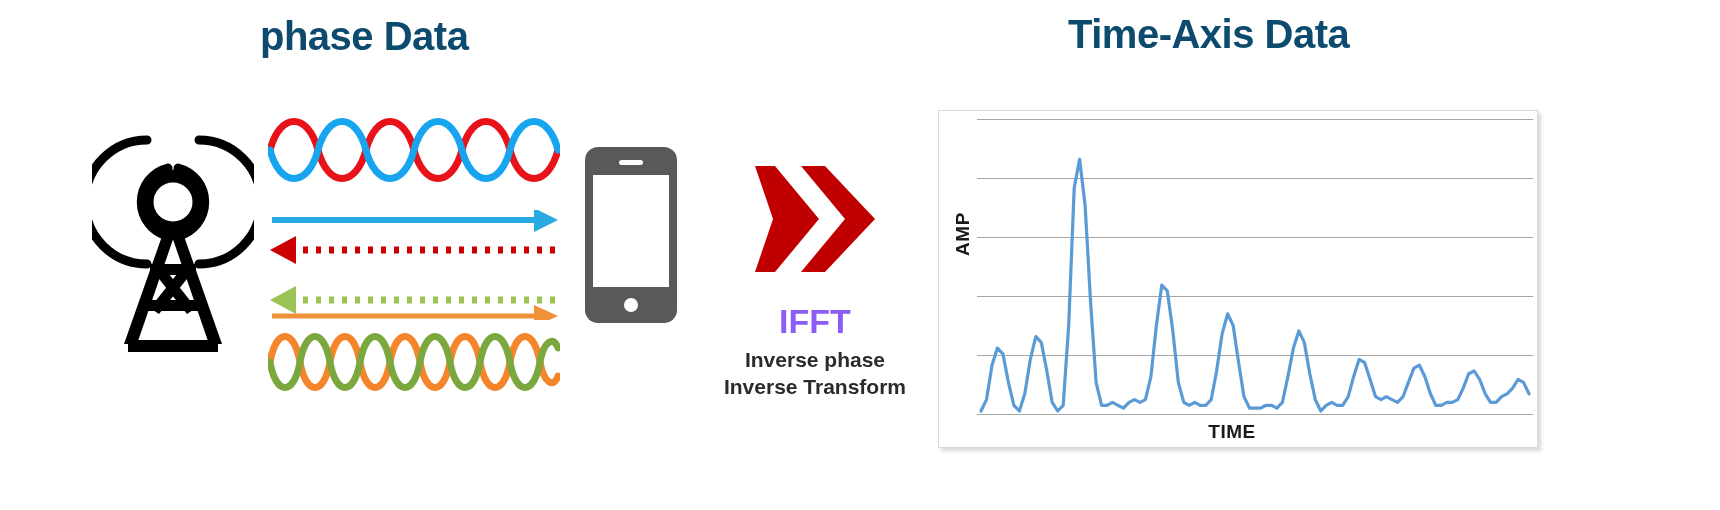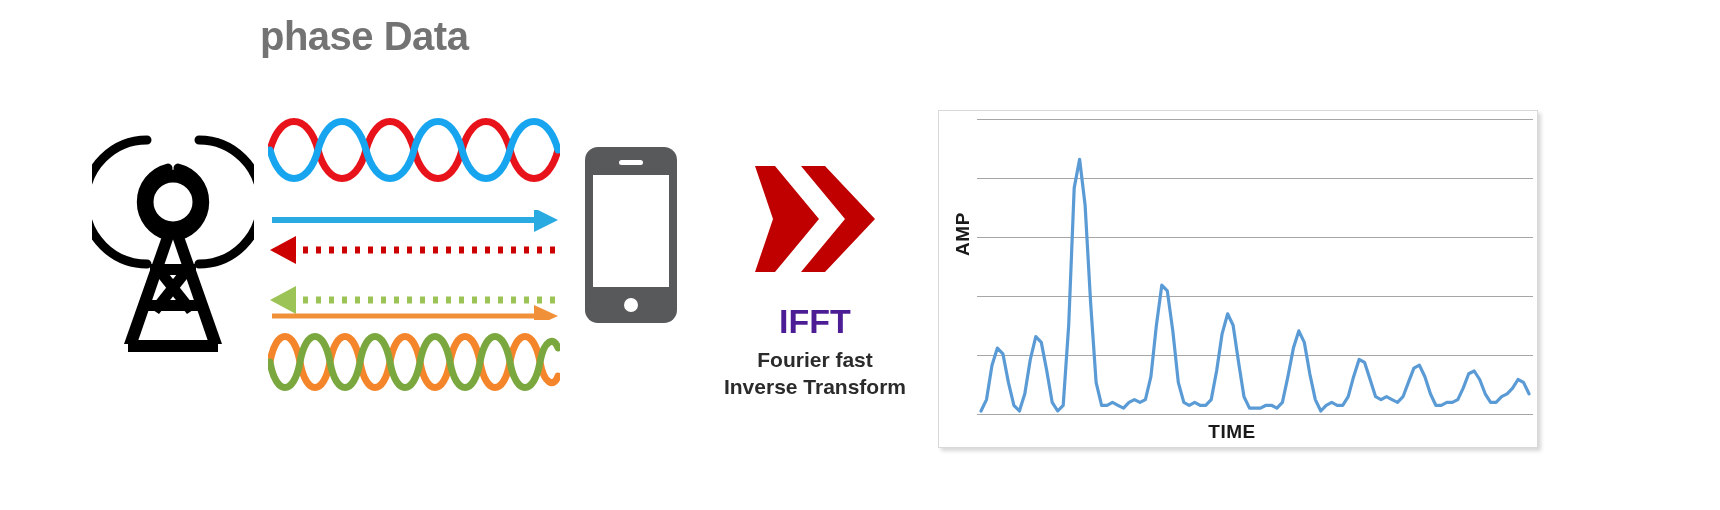--- a/index.html
+++ b/index.html
@@ -21,21 +21,21 @@
     width: 1720px;
     height: 510px;
   }
 
   
   .title {
     position: absolute;
     font-weight: bold;
     font-size: 40px;
     letter-spacing: -0.5px;
-    color: #737373;
+    color: #0c4a6e;
     white-space: nowrap;
   }
   #title-phase { left: 260px; top: 14px; }
   #title-time  { left: 1068px; top: 12px; }
 
   
   #tower-icon {
     position: absolute;
     left: 92px;
     top: 112px;
@@ -68,21 +68,21 @@
     left: 700px;
     top: 160px;
     width: 230px;
     text-align: center;
   }
   #chevrons-icon { display: block; margin: 0 auto; }
   #ifft-abbrev {
     margin-top: 26px;
     font-size: 34px;
     font-weight: bold;
-    color: #4c1d95;
+    color: #8b5cf6;
     line-height: 1.05;
   }
   #ifft-caption {
     margin-top: 6px;
     font-size: 21px;
     font-weight: bold;
     color: #2b2b2b;
     line-height: 1.3;
   }
 
@@ -130,20 +130,21 @@
     letter-spacing: 0.5px;
   }
 </style>
 </head>
 <body>
 
 <div id="stage">
 
   <div class="title" id="title-phase">phase Data</div>
 
+  <div class="title" id="title-time">Time-Axis Data</div>
 
   <div id="tower-icon">
     <svg width="162" height="240" viewBox="0 0 162 240" xmlns="http://www.w3.org/2000/svg">
       <g fill="none" stroke="#000000" stroke-width="9" stroke-linecap="round">
         <path d="M55 28 A 62 62 0 0 0 55 152"></path>
         <path d="M76 56 A 35 35 0 0 0 76 124"></path>
         <path d="M107 28 A 62 62 0 0 1 107 152"></path>
         <path d="M86 56 A 35 35 0 0 1 86 124"></path>
       </g>
       <circle cx="81" cy="90" r="26" fill="none" stroke="#000000" stroke-width="13"></circle>
@@ -204,21 +205,21 @@
     </svg>
   </div>
 
   <div id="ifft-block">
     <svg id="chevrons-icon" width="124" height="118" viewBox="0 0 124 118" xmlns="http://www.w3.org/2000/svg">
       <polygon points="2,6 22,6 66,59 22,112 2,112 20,59" fill="#c00000"></polygon>
       <polygon points="48,6 72,6 122,59 72,112 48,112 92,59" fill="#c00000"></polygon>
     </svg>
     <div id="ifft-abbrev">IFFT</div>
     <div id="ifft-caption">
-      <div>Fourier fast</div>
+      <div>Inverse phase</div>
       <div>Inverse Transform</div>
     </div>
   </div>
 
   <div id="chart-panel">
     <div id="axis-label-amp">AMP</div>
     <svg id="chart-plot" viewBox="0 0 556 296" preserveAspectRatio="none" xmlns="http://www.w3.org/2000/svg">
       <g id="gridlines" stroke="#a6a6a6" stroke-width="1.2">
           <line x1="0" x2="556" y1="0.5" y2="0.5"></line>
           <line x1="0" x2="556" y1="59.5" y2="59.5"></line>

